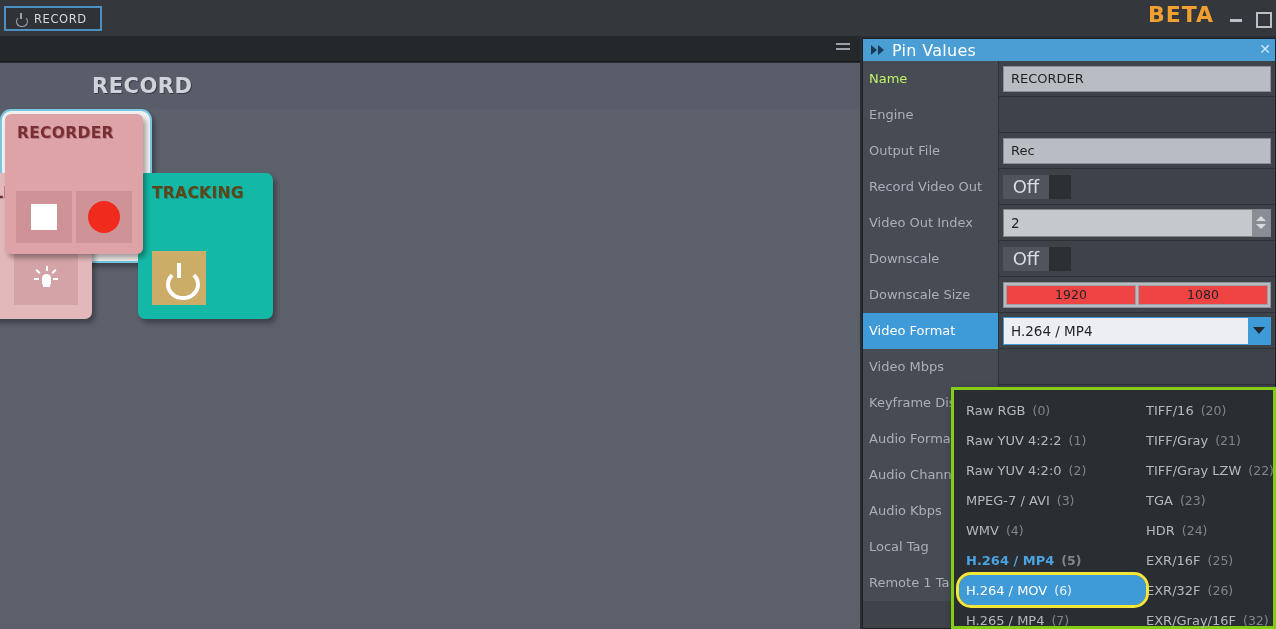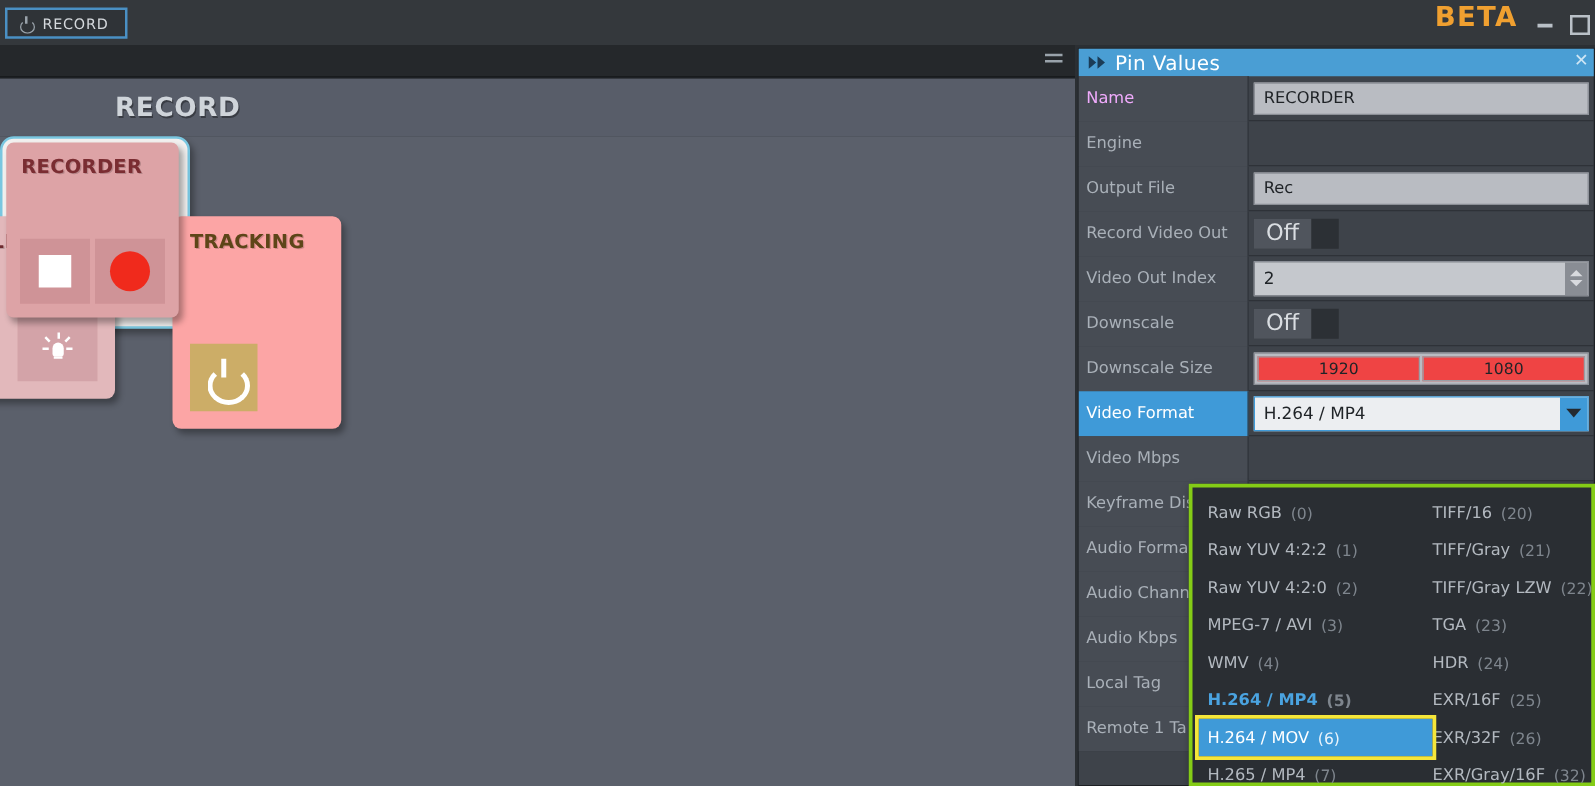--- a/index.html
+++ b/index.html
@@ -107,22 +107,22 @@
   #node-levels {
     left: -40px; top: 64px; width: 132px; height: 146px;
     background: #e2b8bb;
   }
   #node-levels .title { color: #6e2a2f; }
   #node-levels .btnrow { left: 54px; right: 14px; }
   #node-levels .nbtn { background: #d3a3a8; }
 
   
   #node-tracking {
-    left: 138px; top: 64px; width: 135px; height: 170px;
-    background: #fca5a5;
+    left: 138px; top: 64px; width: 135px; height: 146px;
+    background: #14b8a6;
   }
   #node-tracking .title { color: #5d4518; }
   #node-tracking .btnrow { right: auto; width: 54px; }
   #node-tracking .nbtn { background: #ccad67; }
 
   
   #node-recorder-sel {
     left: 307px; top: 60px; width: 152px; height: 154px;
     border-radius: 11px; border: 2px solid #79c6e0;
     background: #f2f0ef;
@@ -187,21 +187,21 @@
     position: relative; height: 36px; display: flex; align-items: center;
     border-bottom: 1px solid #2e3238;
   }
   .pname {
     width: 136px; height: 36px; flex: 0 0 136px;
     display: flex; align-items: center; padding-left: 6px;
     font-size: 13px; color: #a9b0b8; background: #474c54;
     border-right: 1px solid #2e3238; overflow: hidden; white-space: nowrap;
   }
   .prow.sel .pname { background: #3f9ad8; color: #ffffff; }
-  .pname.blue { color: #f0abfc; }
+  .pname.blue { color: #bef264; }
   .pval { flex: 1; height: 36px; display: flex; align-items: center;
     padding: 0 4px; position: relative; }
 
   .tbox {
     flex: 1; height: 26px; background: #b9bcc2; border: 1px solid #8b8f96;
     display: flex; align-items: center; padding: 0 7px;
     font-size: 13px; color: #1f2327; position: relative;
   }
   .tbox .dots {
     position: absolute; right: 7px; top: 6px; font-size: 13px;
@@ -270,21 +270,21 @@
     height: 30px; display: flex; align-items: center; gap: 7px;
     font-size: 13px; color: #b3b9c0; padding-left: 2px; cursor: pointer;
     white-space: nowrap;
   }
   .dd-item .idx { color: #7e858d; font-size: 12.5px; }
   .dd-item.current { color: #4aa3e0; font-weight: bold; }
   .dd-item.hl {
     background: #3f9ad8; color: #ffffff; font-weight: normal;
     outline: 3px solid #f5e63a; outline-offset: 0px;
     padding-left: 7px; margin-left: -5px; width: 187px;
-    position: relative; z-index: 5;
+    position: relative; z-index: 5; border-radius: 12px;
   }
   .dd-item.hl .idx { color: #e8f3fb; }
 </style>
 </head>
 <body>
 
 <div id="root">
 
   <div class="topbar">
     <div class="record-tab">

